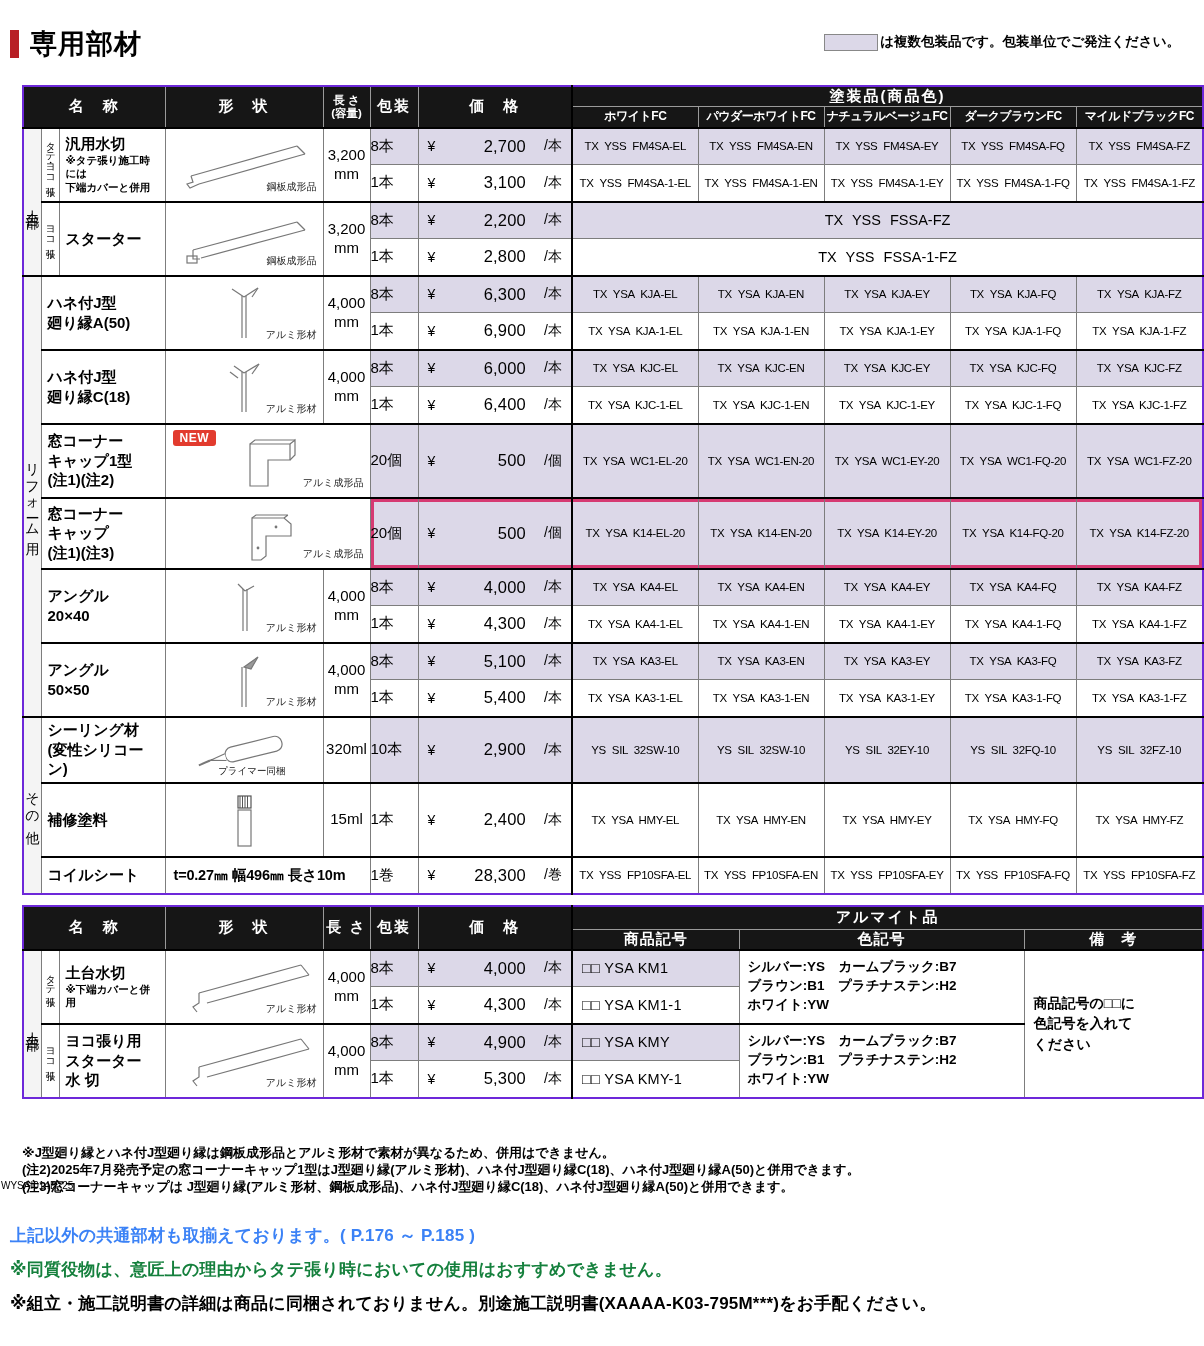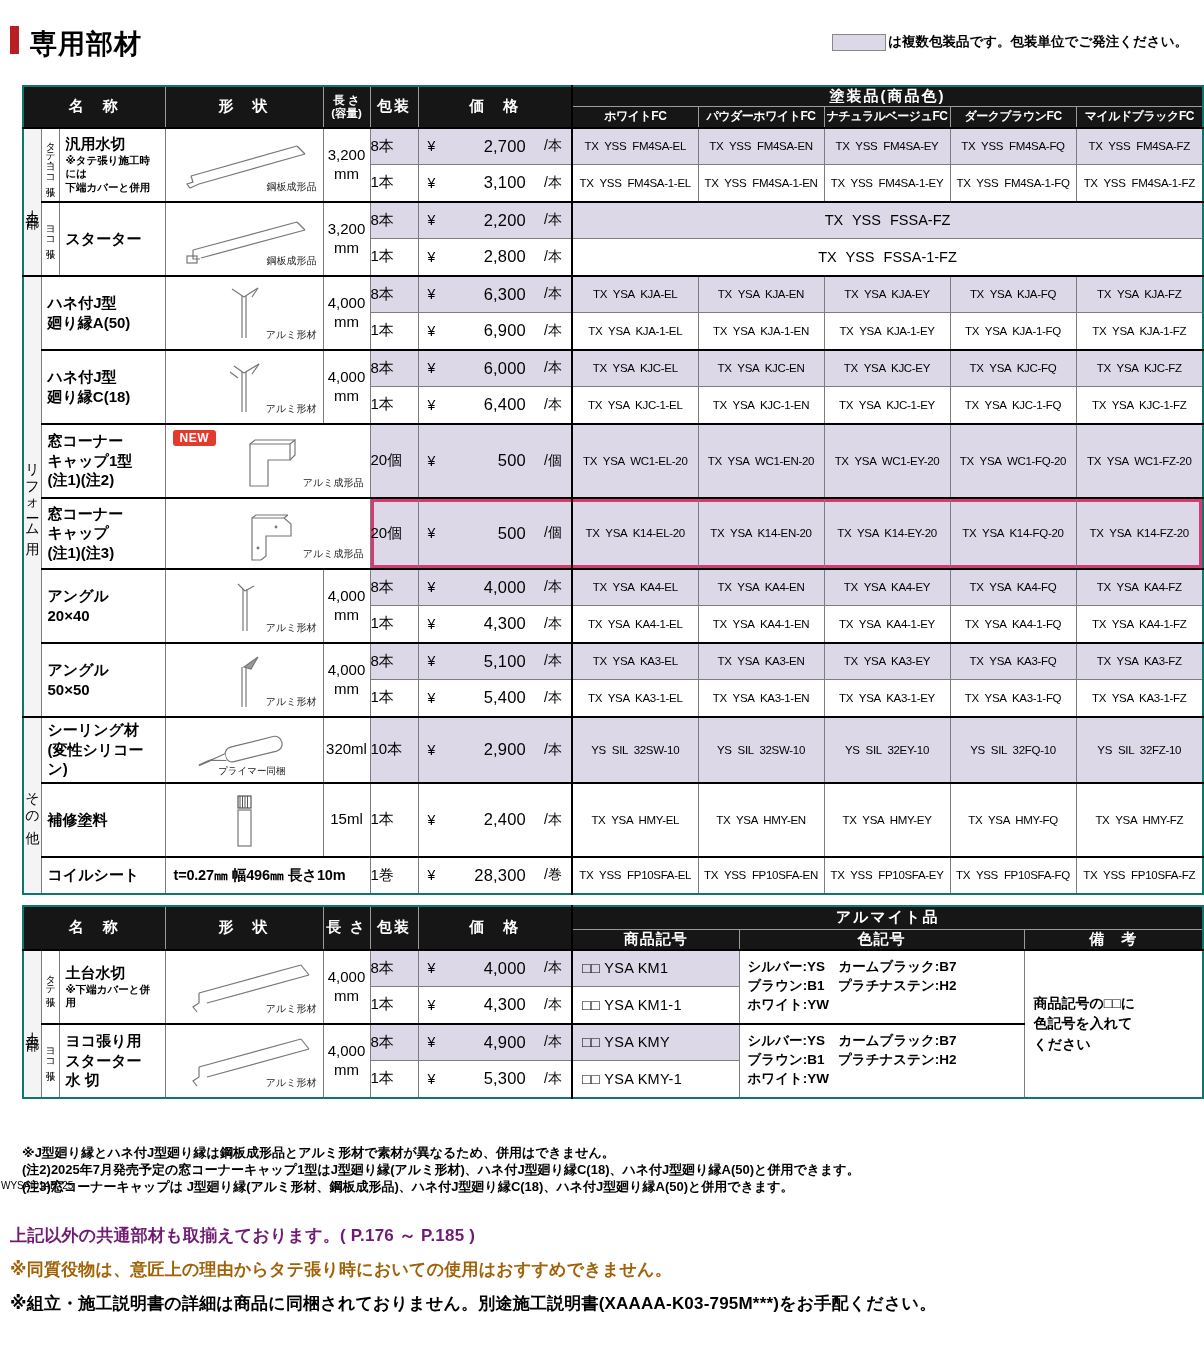--- a/index.html
+++ b/index.html
@@ -1,25 +1,25 @@
 <!DOCTYPE html>
 <html><head>
 <meta charset="utf-8">
 <style>
 * { box-sizing: border-box; margin:0; padding:0; }
 html,body { background:#fff; }
 body { width:1204px; height:1346px; position:relative; font-family:"Liberation Sans","DejaVu Sans",sans-serif; color:#000; overflow:hidden; }
 
-.titlebar { position:absolute; top:26px; left:10px; display:flex; align-items:flex-start; }
+.titlebar { position:absolute; top:26px; left:10px; display:flex; align-items:center; }
 .titlemark { width:9px; height:28px; background:#b81f25; margin-right:11px; }
 .title { font-size:27px; font-weight:bold; letter-spacing:1px; }
-.packnote { position:absolute; top:33px; right:16px; display:flex; align-items:center; font-size:13.5px; font-weight:bold; }
+.packnote { position:absolute; top:33px; right:24px; display:flex; align-items:center; font-size:13.5px; font-weight:bold; }
 .swatch { width:54px; height:17px; background:#dcd8e8; border:1px solid #888; margin-right:2px; }
 
-table.cat { border-collapse:collapse; table-layout:fixed; width:1180px; position:absolute; left:22px; border:2px solid #0f766e; background:#fff; }
+table.cat { border-collapse:collapse; table-layout:fixed; width:1180px; position:absolute; left:22px; border:2px solid #6d28d9; background:#fff; }
 #t1 { top:85px; }
 #t2 { top:905px; }
 .cat th, .cat td { border:1px solid #7d7d7d; vertical-align:middle; overflow:hidden; }
 .cat th { background:#161616; color:#fff; font-weight:bold; text-align:center; border-color:#9a9a9a; }
 tr.blk > td { border-top:2px solid #000; }
 .hrow1 th { font-size:15px; letter-spacing:2px; }
 .hrow1 { height:20px; }
 .hrow2 { height:21px; }
 .hpaint { font-size:13.5px; letter-spacing:0; }
 .hcolor { font-size:12px; letter-spacing:-0.5px; }
@@ -57,22 +57,22 @@
 .hlr { box-shadow: inset -3px 0 0 #d63a72, inset 0 3px 0 #d63a72, inset 0 -3px 0 #d63a72; }
 
 .newbadge { position:absolute; top:5px; left:7px; background:#e23b2e; color:#fff; font-weight:bold; font-size:12px; padding:1px 7px; border-radius:3px; letter-spacing:0.5px; }
 
 .notes { position:absolute; top:1144px; left:22px; width:1180px; font-size:13px; font-weight:bold; line-height:17px; }
 .notes .nline { white-space:pre-line; }
 .doccode { position:absolute; top:1180px; left:1px; font-size:10px; }
 
 .footer { position:absolute; top:1224px; left:10px; width:1190px; }
 .footer div { font-weight:bold; font-size:17px; margin-bottom:11px; letter-spacing:0.2px; }
-.f1 { color:#701a75; }
-.f2 { color:#a16207; }
+.f1 { color:#3b82f6; }
+.f2 { color:#15803d; }
 .f3 { color:#000; }
 
 svg { display:block; margin:0 auto; }
 </style>
 </head>
 <body>
 
 <div class="titlebar">
   <div class="titlemark"></div>
   <div class="title">専用部材</div>

